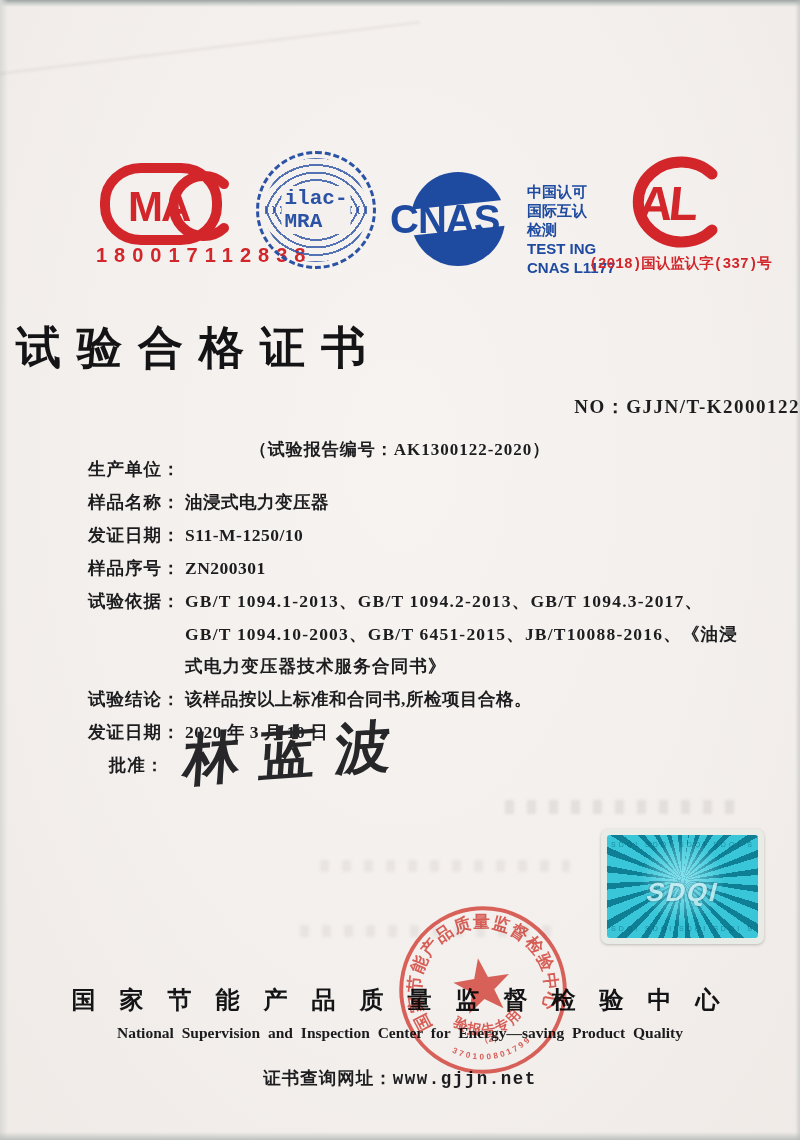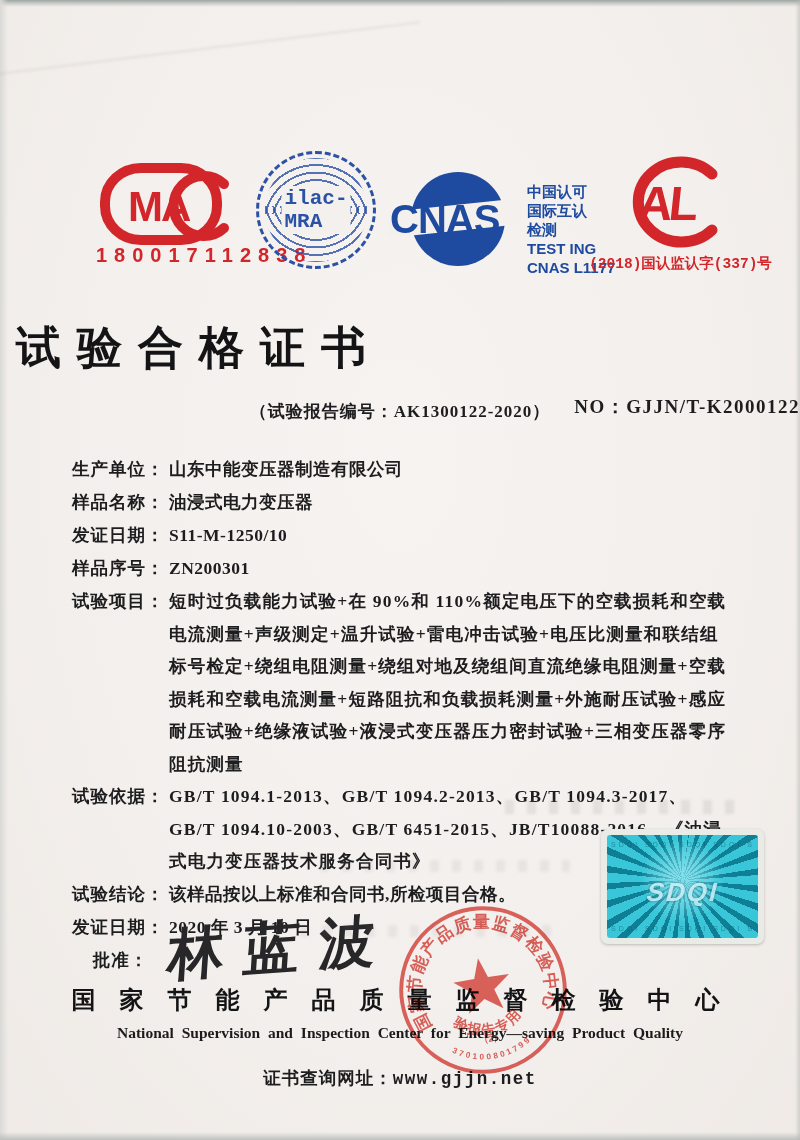--- a/index.html
+++ b/index.html
@@ -50,25 +50,25 @@
 
   .logo-cal { position:absolute; left:620px; top:152px; width:110px; height:100px; }
   .cal-caption { position:absolute; left:588px; top:254px; width:185px; text-align:center;
     color:#d2262b; font-weight:700; font-size:14.5px; font-family:Liberation Mono, monospace; }
 
   
   .title { position:absolute; top:318px; left:0; width:100%; text-align:left;
     font-size:45px; font-weight:700; letter-spacing:16px; text-indent:16px; color:#141416; }
   .cert-no { position:absolute; top:394px; left:0; width:100%; text-align:right;
     font-size:19px; font-weight:700; letter-spacing:1.5px; }
-  .report-no { position:absolute; top:400px; left:0; width:100%; text-align:center;
+  .report-no { position:absolute; top:438px; left:0; width:100%; text-align:center;
     font-size:17px; font-weight:700; letter-spacing:1px; }
 
   
-  .fields { position:absolute; left:72px; top:453px; width:660px; font-size:17.5px; }
+  .fields { position:absolute; left:88px; top:453px; width:660px; font-size:17.5px; }
   .row { display:flex; line-height:33px; }
   .row .lab { width:97px; flex:0 0 97px; font-weight:700; letter-spacing:1px; }
   .row .val { flex:1; font-weight:600; line-height:32.5px; letter-spacing:.5px; }
   .row.multiline .val { letter-spacing:1.2px; }
   .row-approve { display:flex; line-height:33px;text-align:center; }
   .row-approve .lab { width:97px; flex:0 0 97px; font-weight:700; letter-spacing:1px; }
   .signature { font-size:56px; font-weight:600; color:#27272a; letter-spacing:20px;
     transform:rotate(-4deg) skewX(-8deg); transform-origin:left top; margin-top:-6px;
     font-family:"DejaVu Serif","Liberation Serif",serif; }
 
@@ -148,37 +148,32 @@
   </svg>
   <div class="cal-caption">(2018)国认监认字(337)号</div>
 
   <div class="title">试验合格证书</div>
   <div class="cert-no">NO：GJJN/T-K2000122</div>
   <div class="report-no">（试验报告编号：AK1300122-2020）</div>
 
   <div class="fields">
     <div class="row">
       <span class="lab">生产单位：</span>
-      <span class="val">山东中能变压器制造有限公司</span>
     </div>
     <div class="row">
       <span class="lab">样品名称：</span>
       <span class="val">油浸式电力变压器</span>
     </div>
     <div class="row">
       <span class="lab">发证日期：</span>
       <span class="val">S11-M-1250/10</span>
     </div>
     <div class="row">
       <span class="lab">样品序号：</span>
       <span class="val">ZN200301</span>
-    </div>
-    <div class="row multiline">
-      <span class="lab">试验项目：</span>
-      <span class="val" style="width:553px">短时过负载能力试验+在 90%和 110%额定电压下的空载损耗和空载电流测量+声级测定+温升试验+雷电冲击试验+电压比测量和联结组标号检定+绕组电阻测量+绕组对地及绕组间直流绝缘电阻测量+空载损耗和空载电流测量+短路阻抗和负载损耗测量+外施耐压试验+感应耐压试验+绝缘液试验+液浸式变压器压力密封试验+三相变压器零序阻抗测量</span>
     </div>
     <div class="row multiline">
       <span class="lab">试验依据：</span>
       <span class="val">GB/T 1094.1-2013、GB/T 1094.2-2013、GB/T 1094.3-2017、GB/T 1094.10-2003、GB/T 6451-2015、JB/T10088-2016、《油浸式电力变压器技术服务合同书》</span>
     </div>
     <div class="row">
       <span class="lab">试验结论：</span>
       <span class="val">该样品按以上标准和合同书,所检项目合格。</span>
     </div>
     <div class="row">

